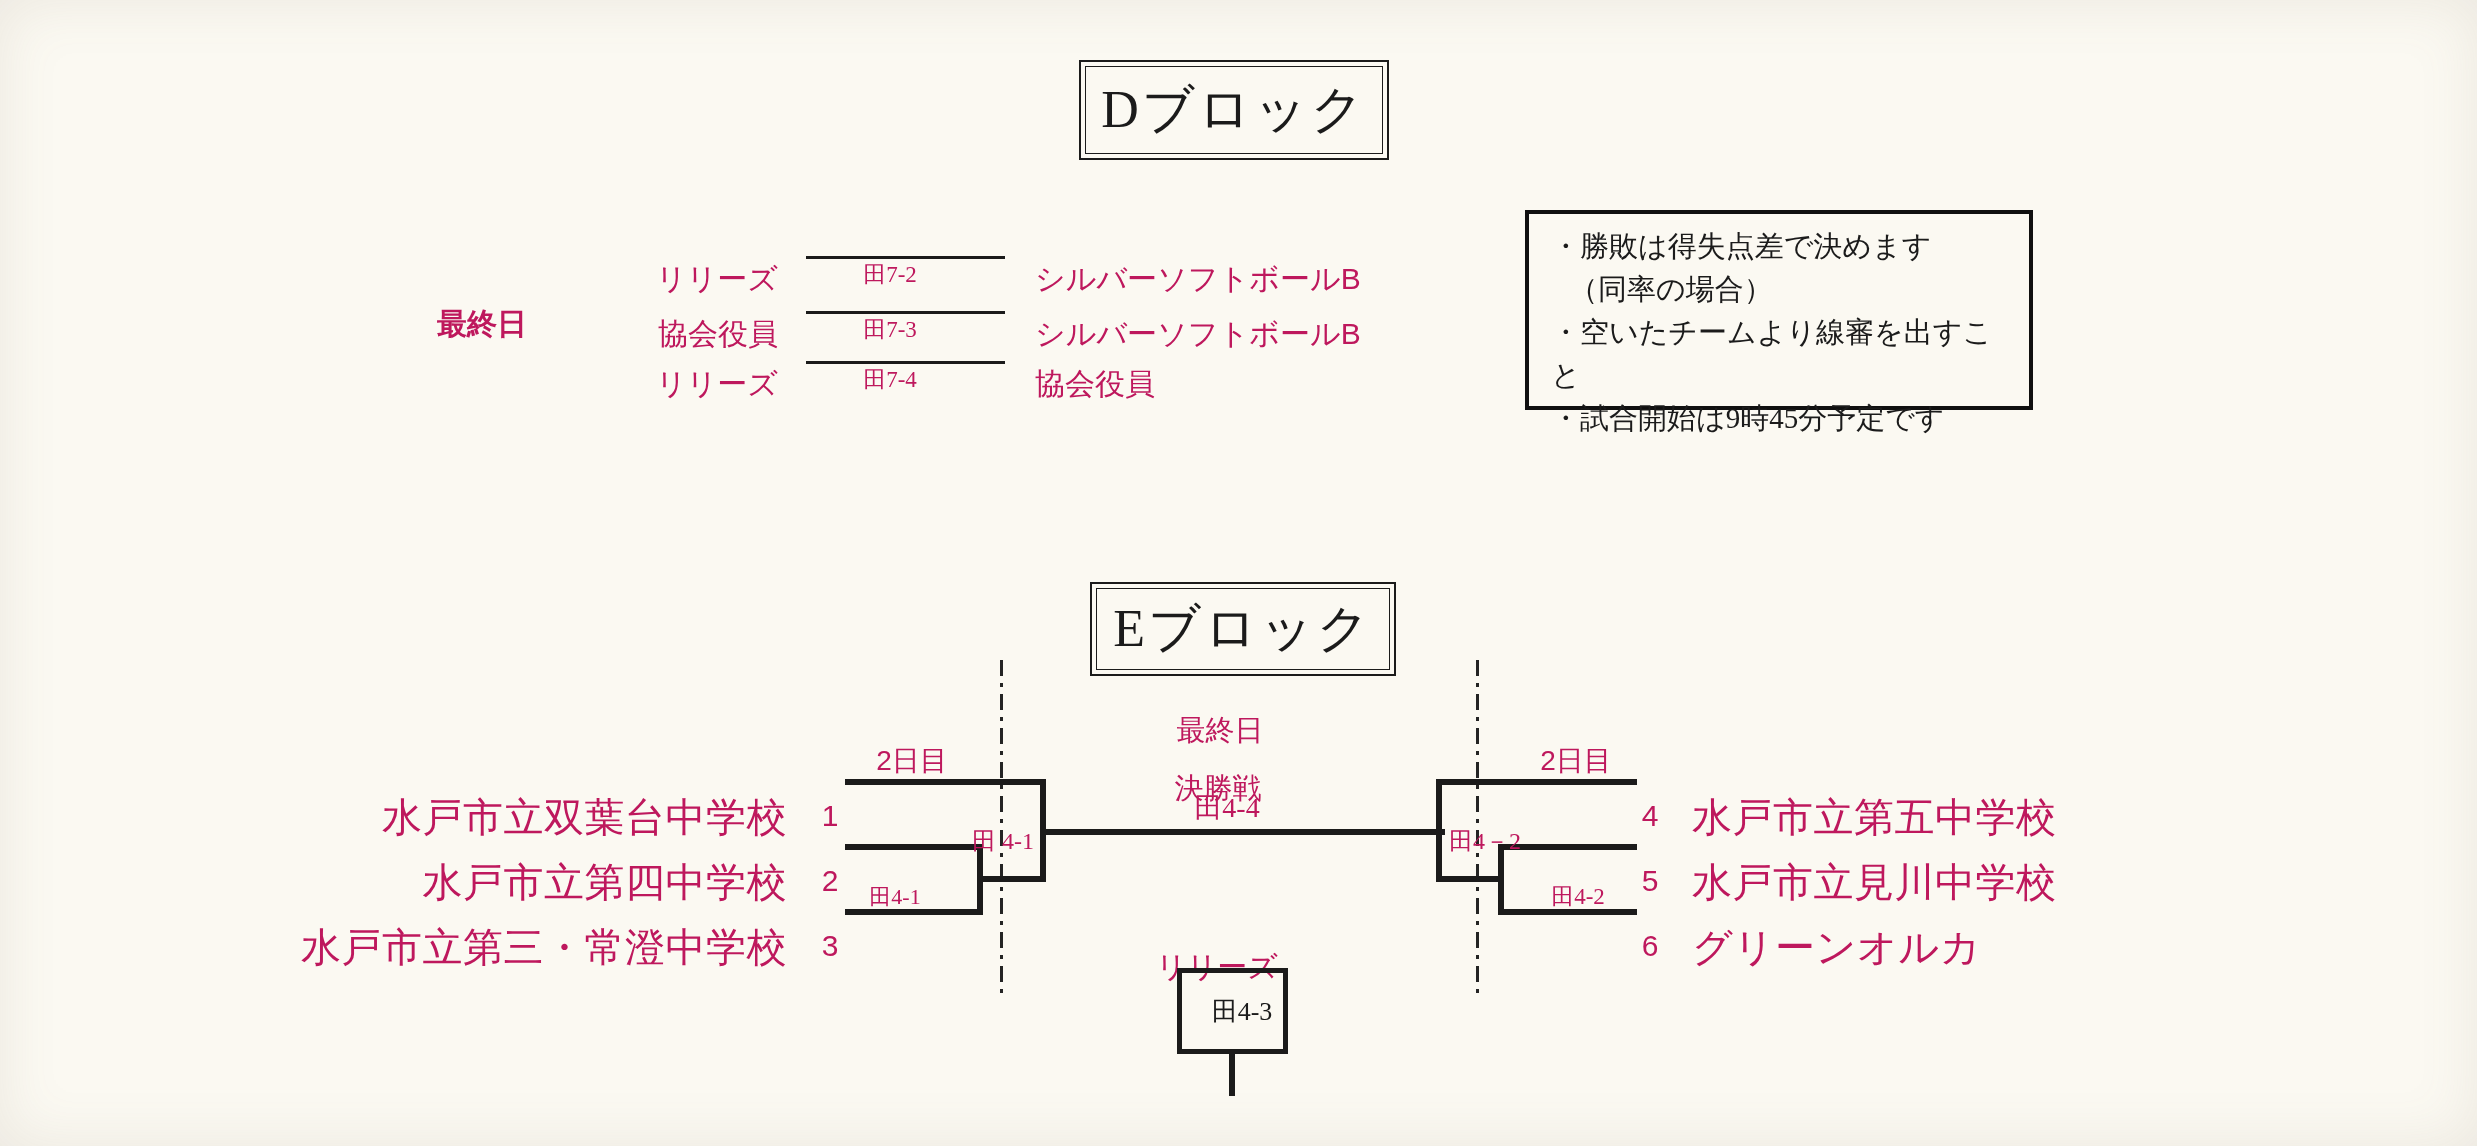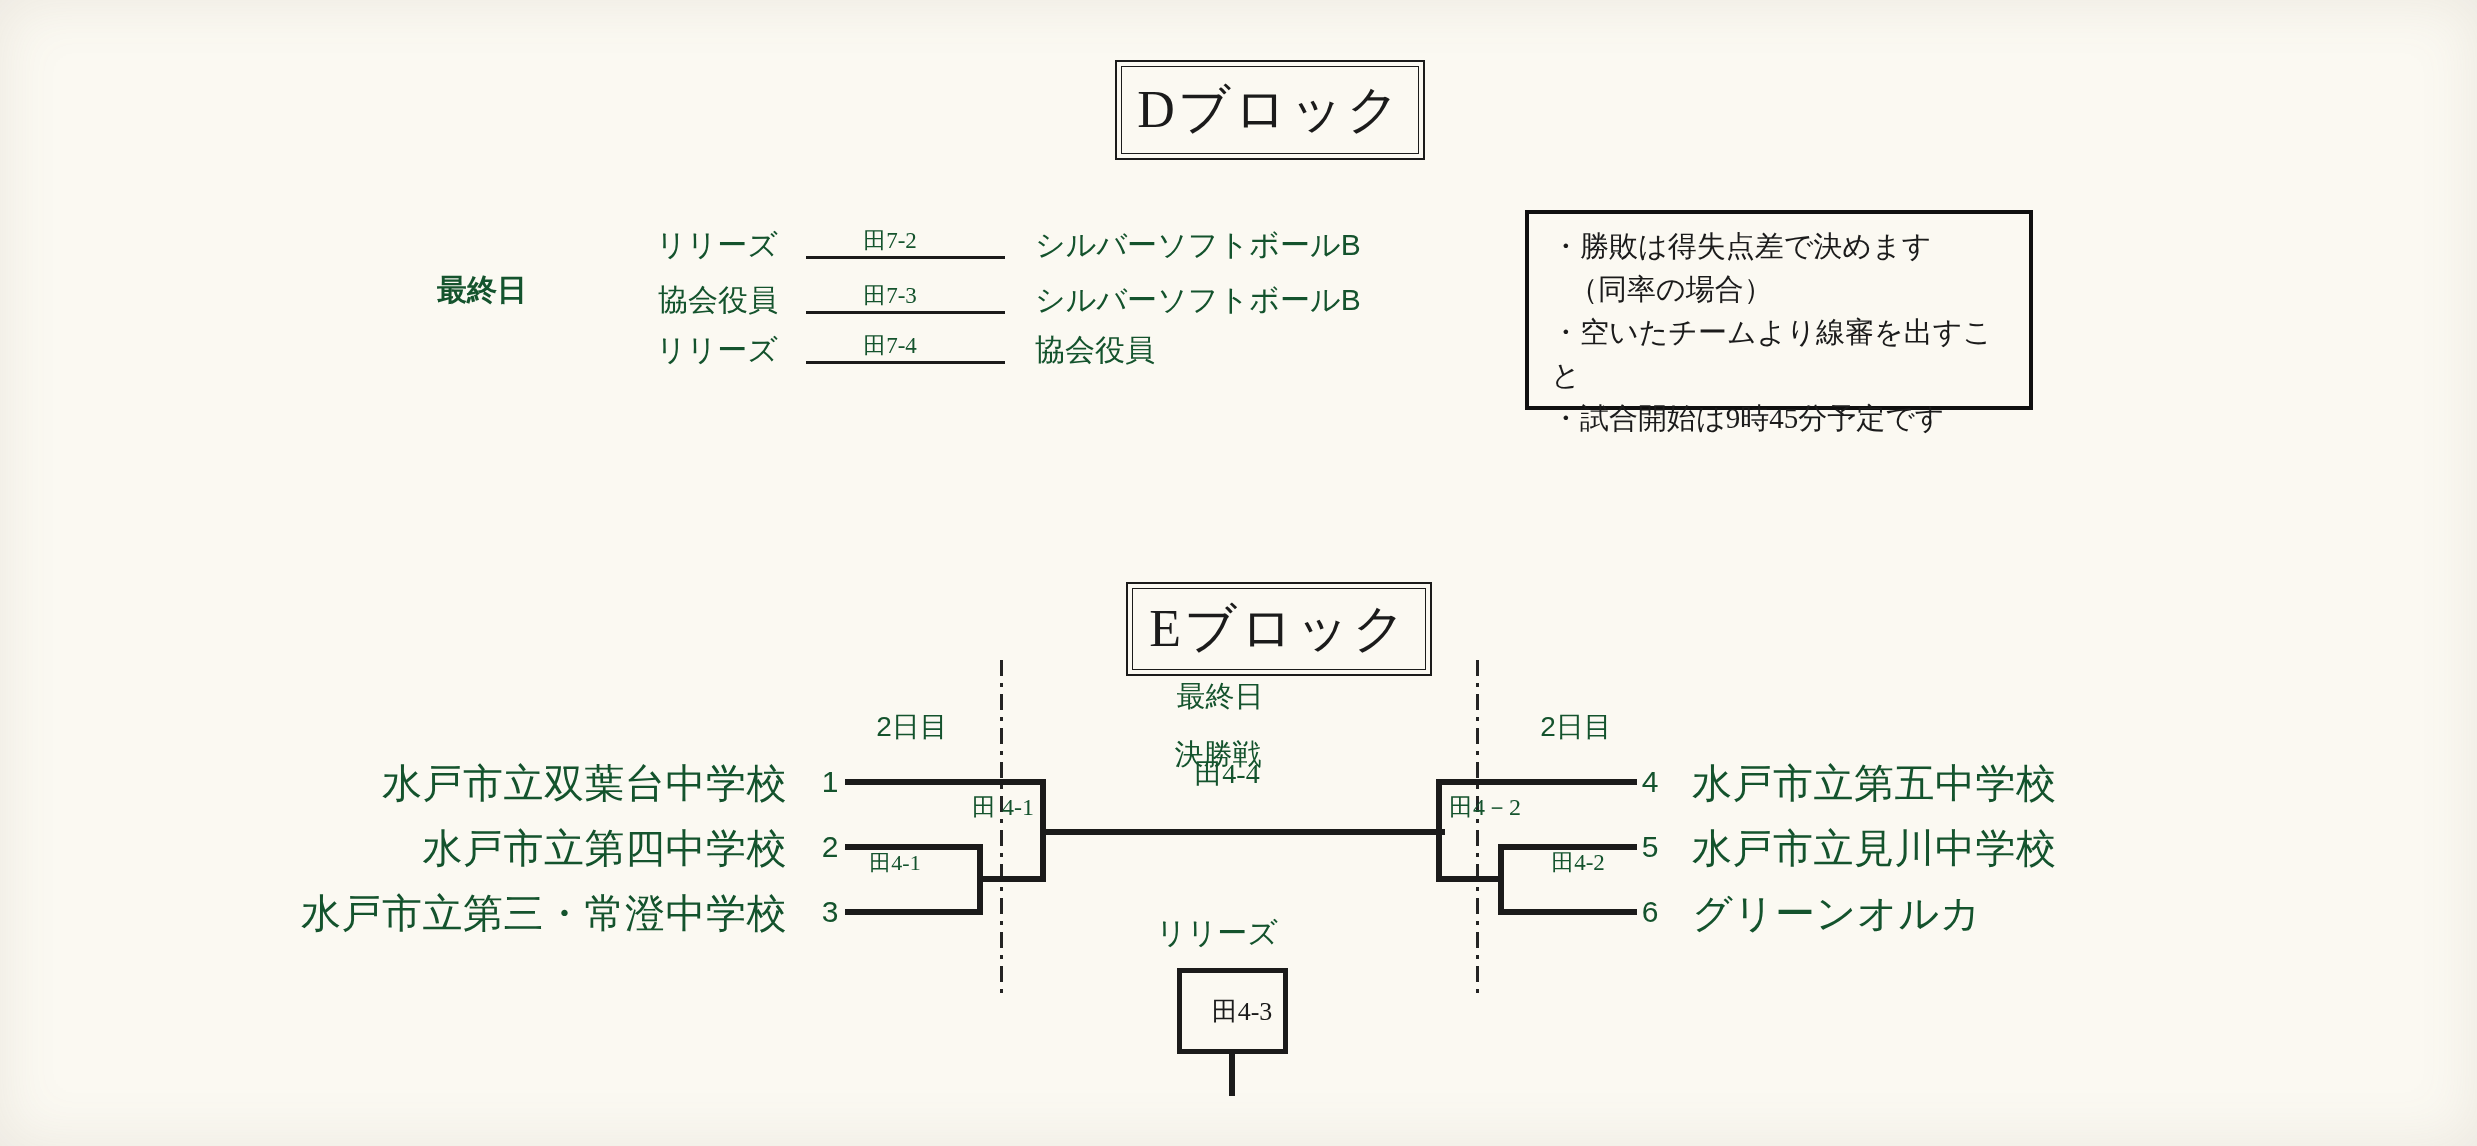--- a/index.html
+++ b/index.html
@@ -5,41 +5,41 @@
   html,body{margin:0;padding:0;background:#e8e6de;}
   #page{
     position:relative;
     width:2477px;height:1146px;
     background:#fbf9f2;
     overflow:hidden;
     font-family:"Liberation Serif", serif;
     color:#1b1b1b;
     box-shadow:inset 0 0 60px rgba(120,110,90,.12);
   }
-  .t{position:absolute;white-space:nowrap;color:#14532d;line-height:1.15;}
+  .t{position:absolute;white-space:nowrap;color:#be185d;line-height:1.15;margin-top:34px;}
   .sans{font-family:"Liberation Sans", sans-serif;}
   .cx{transform:translateX(-50%);}
   .rx{transform:translateX(-100%);}
   .hline{position:absolute;background:#1b1b1b;}
   .vline{position:absolute;background:#1b1b1b;}
   .thin{height:3px;}
   .thick{height:6px;}
   .vthick{width:6px;}
   .dashdot{
     position:absolute;width:3px;
     background:repeating-linear-gradient(to bottom,
       #242424 0px,#242424 16px,
       transparent 16px,transparent 23px,
       #242424 23px,#242424 27px,
       transparent 27px,transparent 34px);
   }
   .titlebox{
     position:absolute;
     border:2.5px solid #1b1b1b;
-    display:flex;align-items:center;justify-content:center;margin-left:36px;
+    display:flex;align-items:center;justify-content:center;
   }
   .titlebox .inner{
     position:absolute;inset:4px;
     border:1.5px solid #1b1b1b;
   }
   .titlebox .txt{
     position:relative;z-index:1;
     font-family:"Liberation Serif", serif;
     font-size:52px;letter-spacing:3px;
   }

